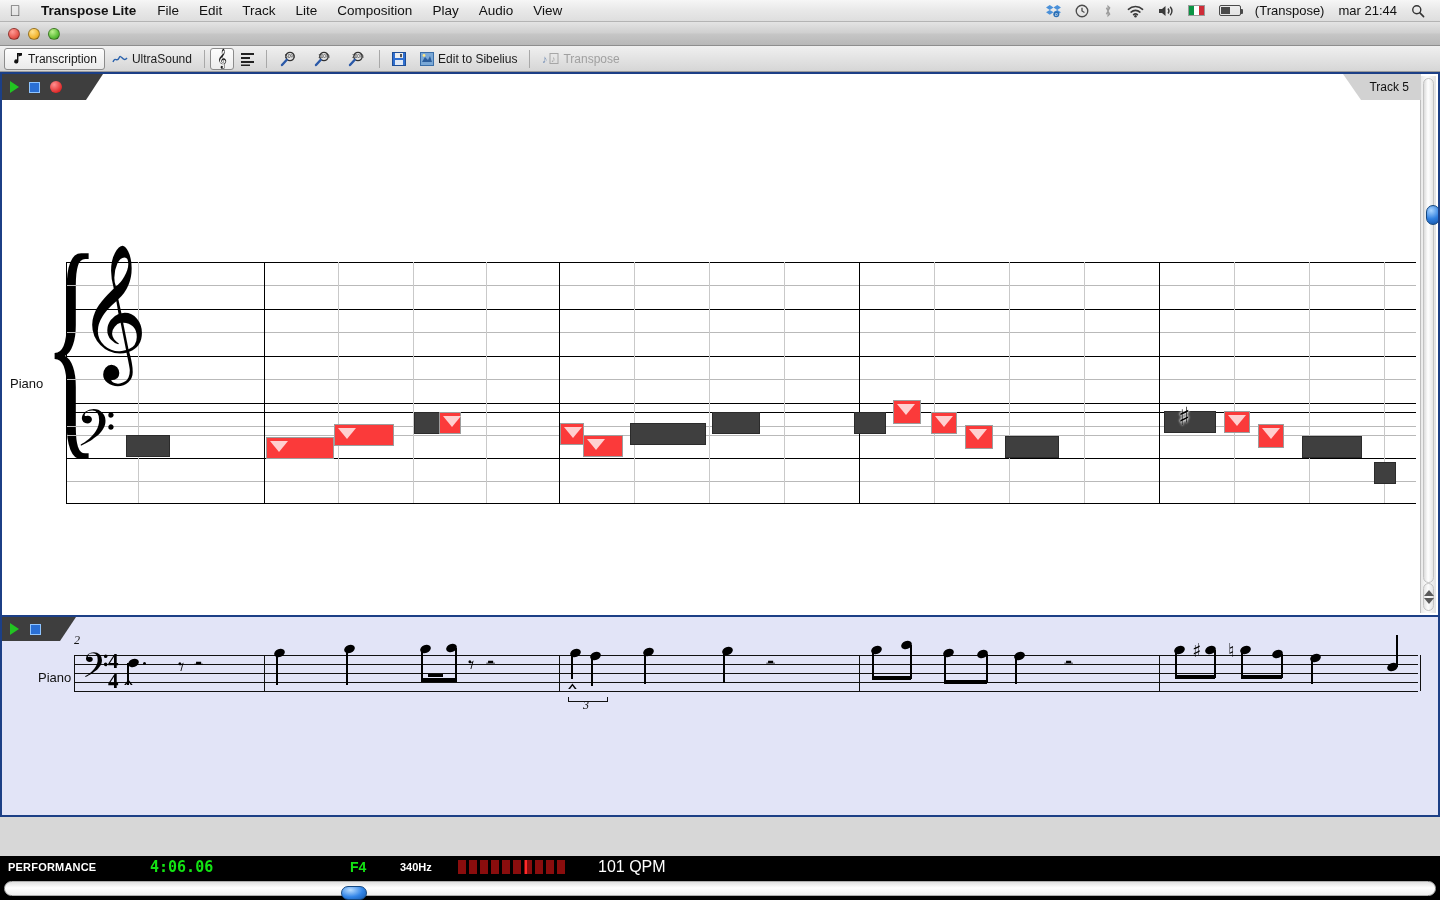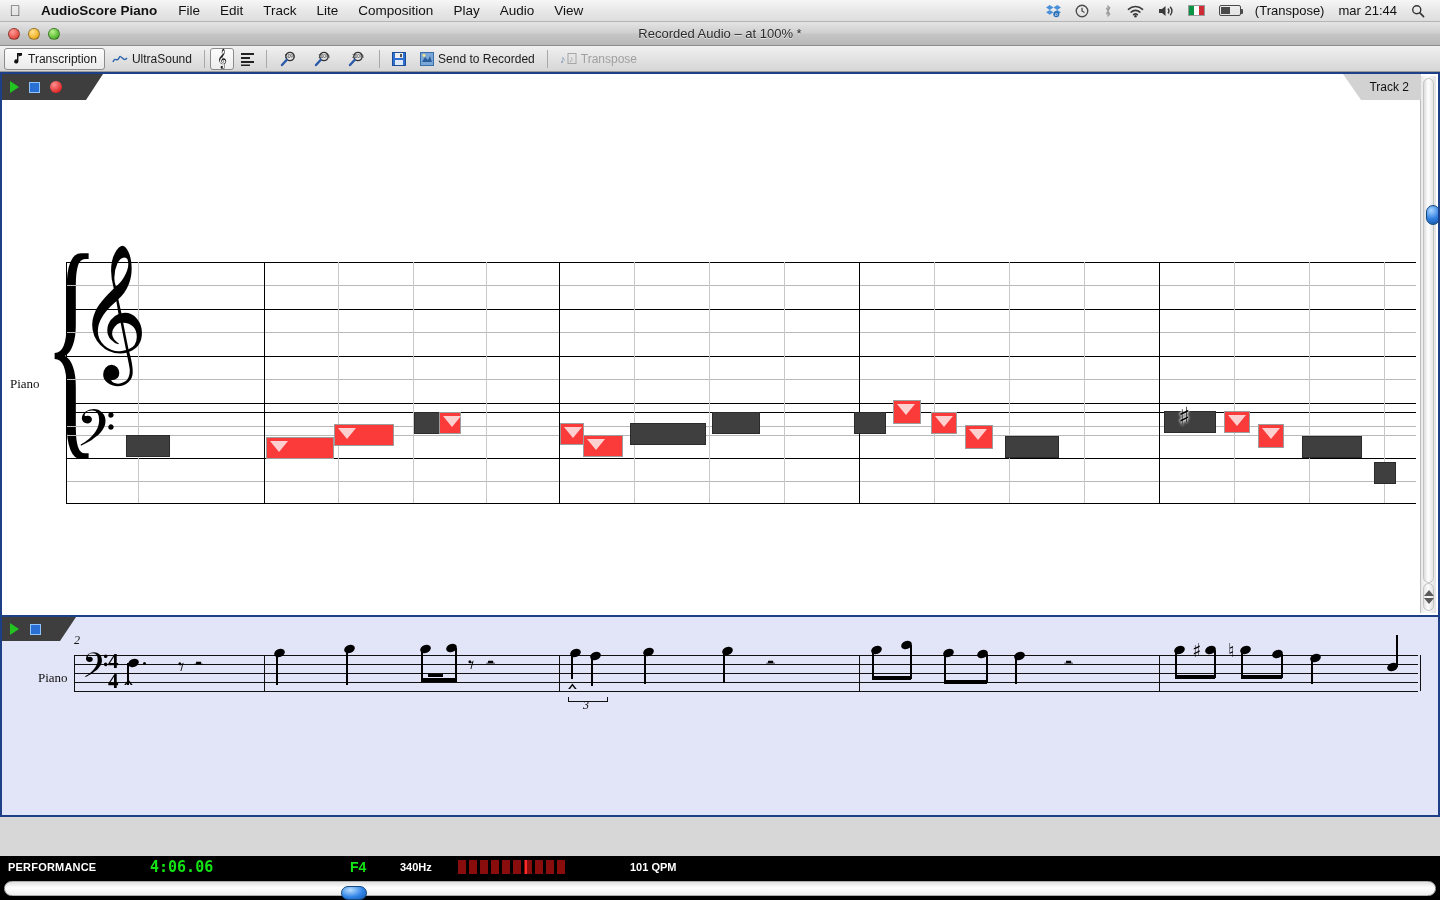--- a/index.html
+++ b/index.html
@@ -146,21 +146,21 @@
   .barline { position:absolute; top:0; width:0; border-left:1.6px solid #000; }
   .beatline { position:absolute; top:0; width:0; border-left:1px solid #c9c9c9; }
 
   .brace {
     position:absolute; font-size: 248px; line-height: 0.88;
     color:#000; font-family:"Liberation Serif", serif;
     transform: scaleX(0.46);
   }
   .inst-label {
     position:absolute; font-size:13px; color:#111;
-    font-family:Liberation Serif, serif;
+    font-family:Liberation Sans, sans-serif;
   }
   .clef {
     position:absolute; font-family:"DejaVu Sans", sans-serif; color:#000;
     line-height:1;
   }
 
   .note { position:absolute; border:1px solid #9a9a9a; }
   .note.gray { background:#3f3f3f; border-color:#2b2b2b; }
   .note.red  { background:#fb3a3a; border-color:#9d9d9d; }
   .note .tri {
@@ -233,21 +233,21 @@
     position:absolute; left:0; bottom:22px; width:1440px; height:22px;
     background:#000; display:flex; align-items:center;
   }
   .st-label{ font-size:11px; font-weight:bold; color:#fff; letter-spacing:.2px; padding-left:8px; width:150px;}
   .st-time{ font-size:15px; font-weight:bold; color:#13e413; font-family:"DejaVu Sans Mono", monospace; width:200px;}
   .st-note{ font-size:14px; font-weight:bold; color:#13e413; width:50px;}
   .st-hz{ font-size:11px; font-weight:bold; color:#fff; width:58px;}
   .meter{ display:flex; align-items:center; gap:3px; width:140px; position:relative;}
   .meter .seg{ width:8px;height:14px;background:#8a0d0d;}
   .meter .mark{ position:absolute; left:67px; top:0; width:1.5px;height:14px;background:#ff2a2a;}
-  .st-qpm{ font-size:11px; font-weight:bold; color:#fff;margin-left:32px;}
+  .st-qpm{ font-size:16px; font-weight:normal; color:#fff;}
 
   
   .hscroll{
     position:absolute; left:0; bottom:0; width:1440px; height:22px;
     background:#000; display:flex; align-items:center;
   }
   .htrack{
     position:absolute; left:4px; right:4px; top:3px; height:15px; border-radius:8px;
     background:linear-gradient(to bottom,#e0e0e0,#ffffff 45%,#efefef);
     border:1px solid #aeaeae;
@@ -256,21 +256,21 @@
     position:absolute; left:336px; top:4px; width:26px; height:14px; border-radius:8px;
     background: radial-gradient(ellipse at 35% 25%, #b9ddff, #3285e8 55%, #1657a8);
     border:1px solid #14477f;
   }
 </style>
 </head>
 <body>
 
 <div class="menubar">
   <div class="apple-logo"></div>
-  <div class="menu-item appname">AudioScore Piano</div>
+  <div class="menu-item appname">Transpose Lite</div>
   <div class="menu-item">File</div>
   <div class="menu-item">Edit</div>
   <div class="menu-item">Track</div>
   <div class="menu-item">Lite</div>
   <div class="menu-item">Composition</div>
   <div class="menu-item">Play</div>
   <div class="menu-item">Audio</div>
   <div class="menu-item">View</div>
 
   <div class="menubar-right">
@@ -335,21 +335,20 @@
 </div>
 
 <div class="window">
 
   <div class="titlebar" style="height:24px;">
     <div class="traffic">
       <div class="tl red"></div>
       <div class="tl yellow"></div>
       <div class="tl green"></div>
     </div>
-    <div class="win-title">Recorded Audio – at 100% *</div>
   </div>
 
   <div class="toolbar">
     <div class="tbtn active">
       <span class="ico">
         <svg width="12" height="13" viewBox="0 0 12 13">
             <path d="M5 1h5v1.6H6.4V9.5a2.1 2.1 0 1 1-1.4-2V1z" fill="#111"></path>
             <path d="M10 1v2.6l-3.6.9V2z" fill="#111"></path>
           </svg>
       </span>
@@ -419,21 +418,21 @@
       </span>
     </div>
     <div class="tbtn">
       <span class="ico">
         <svg width="14" height="14" viewBox="0 0 14 14">
             <rect x="0.5" y="0.5" width="13" height="13" fill="#7aa8d6" stroke="#3a6ea8"></rect>
             <path d="M2 10l3-5 3 3 2-4 2 6z" fill="#2c5e9c"></path>
             <circle cx="4" cy="3.4" r="1.4" fill="#ffe680"></circle>
           </svg>
       </span>
-      <span>Send to Recorded</span>
+      <span>Edit to Sibelius</span>
     </div>
     <div class="tsep"></div>
     <div class="tbtn disabled">
       <span class="ico">
         <svg width="17" height="13" viewBox="0 0 17 13">
             <text x="0" y="11" font-size="11" fill="#7a93b8" font-family="sans-serif">♪</text>
             <rect x="8" y="1.5" width="8" height="10" fill="none" stroke="#a6a6a6"></rect>
             <text x="9" y="10" font-size="9" fill="#a6a6a6" font-family="sans-serif">♪</text>
           </svg>
       </span>
@@ -443,21 +442,21 @@
 
   <div class="main-area">
 
     <div class="track-tab-left">
       <div class="tr-play"></div>
       <div class="tr-stop"></div>
       <div class="tr-rec"></div>
     </div>
 
     <div class="track-tab-right">
-      <span>Track 2</span>
+      <span>Track 5</span>
     </div>
 
     <div class="grid-wrap">
 
       <div class="brace" style="left:10px; top:160px;">{</div>
       <div class="inst-label" style="left:8px; top:302px;">Piano</div>
 
       <div class="stave-block" style="top:0;">
         <div class="stave-line" style="top:188px;"></div>
         <div class="ledger-faint" style="top:211px;"></div>

